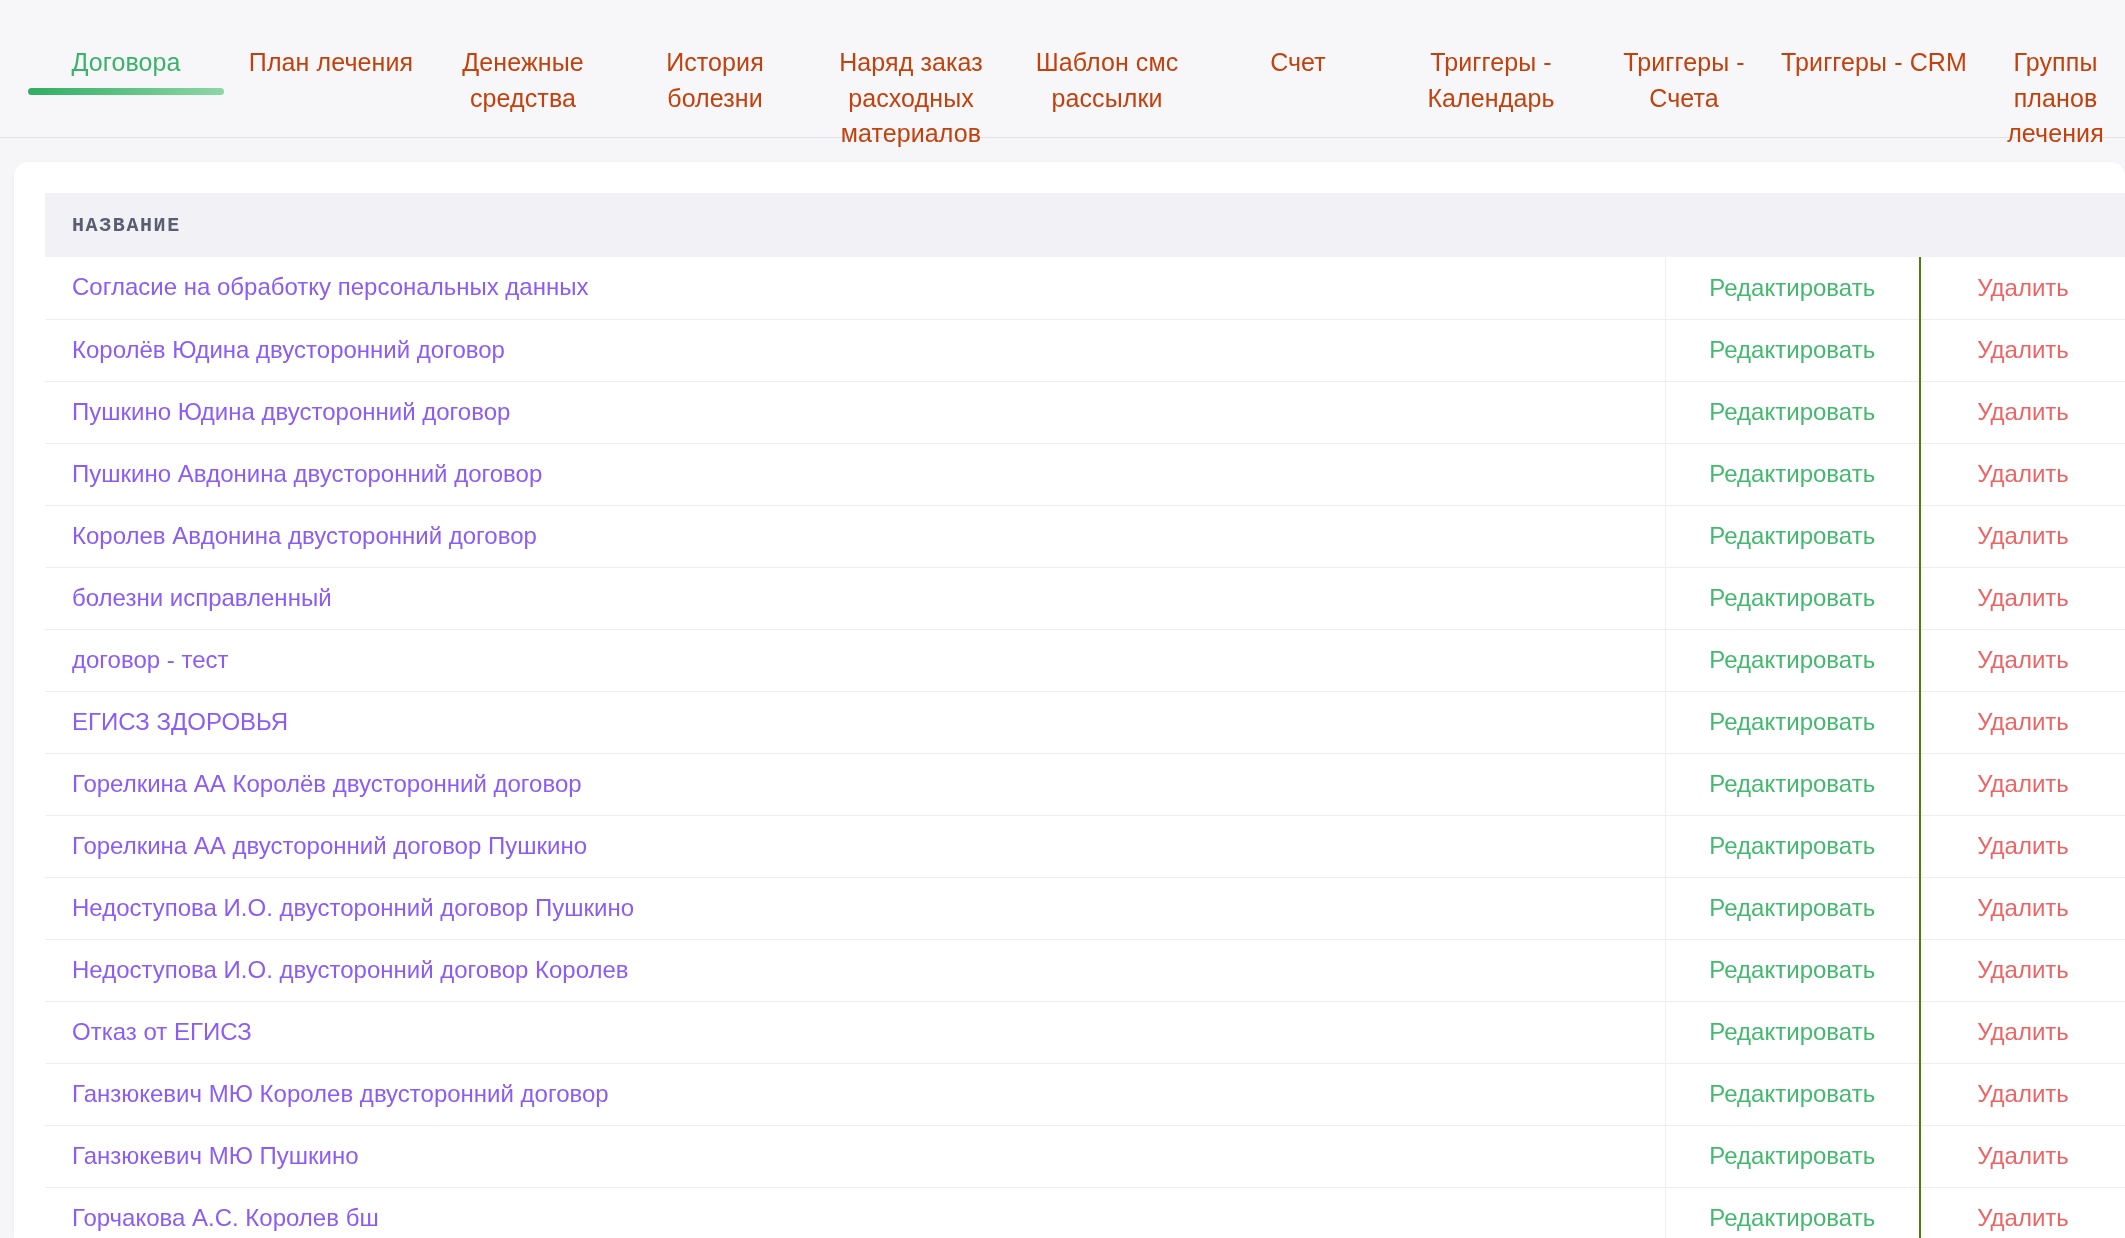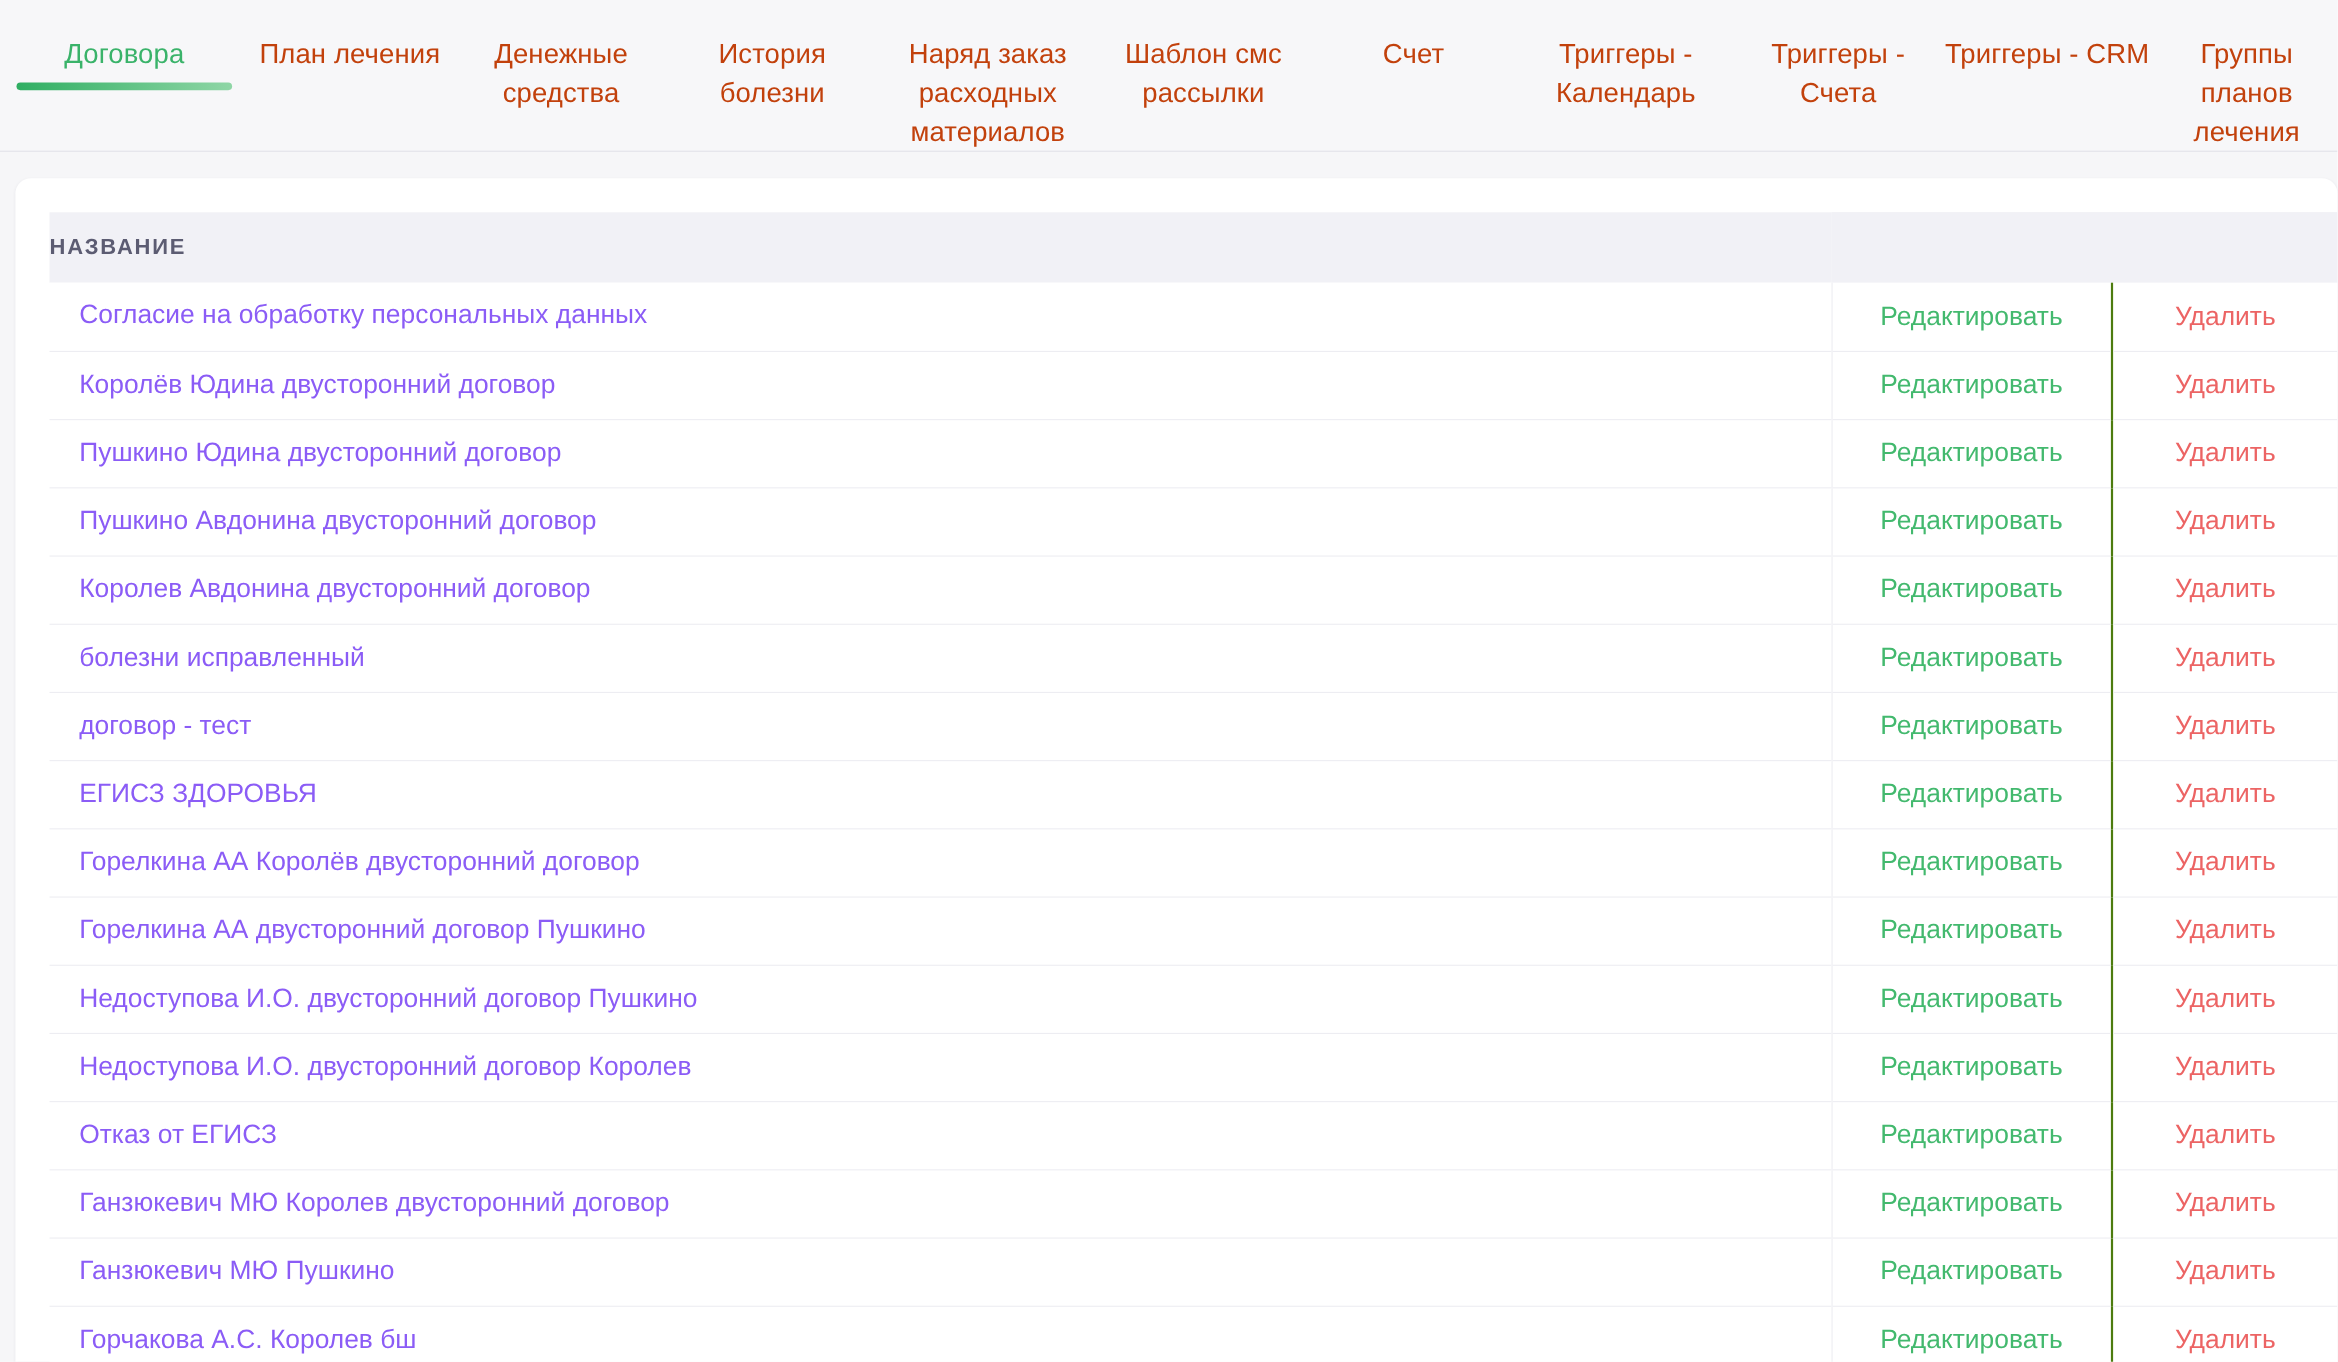--- a/index.html
+++ b/index.html
@@ -19,21 +19,21 @@
 
   
   .tabbar {
     position: relative;
     width: 2125px;
     height: 138px;
     background: #f7f7f9;
     border-bottom: 1px solid #e2e2e9;
     display: flex;
     align-items: flex-start;
-    padding: 4px;
+    padding: 17px;
   }
 
   .tab {
     position: relative;
     flex: 0 0 auto;
     padding: 28px 0 0 0;
     text-align: center;
     font-size: 25px;
     line-height: 1.42;
     color: #c2410c;
@@ -98,25 +98,27 @@
     table-layout: fixed;
   }
 
   .thead-row {
     background: #f1f1f6;
     height: 64px;
   }
 
   .th-name {
     text-align: left;
+    padding-left: 27px;
     font-size: 20px;
     font-weight: 700;
     letter-spacing: 1.6px;
     color: #5c5c72;
     vertical-align: middle;
+    font-family: Liberation Mono, monospace;
   }
 
   .th-blank { background: #f1f1f6; }
 
   .col-name   { width: 1620px; }
   .col-edit   { width: 255px; }
   .col-delete { width: 205px; }
 
   .trow {
     height: 62px;

